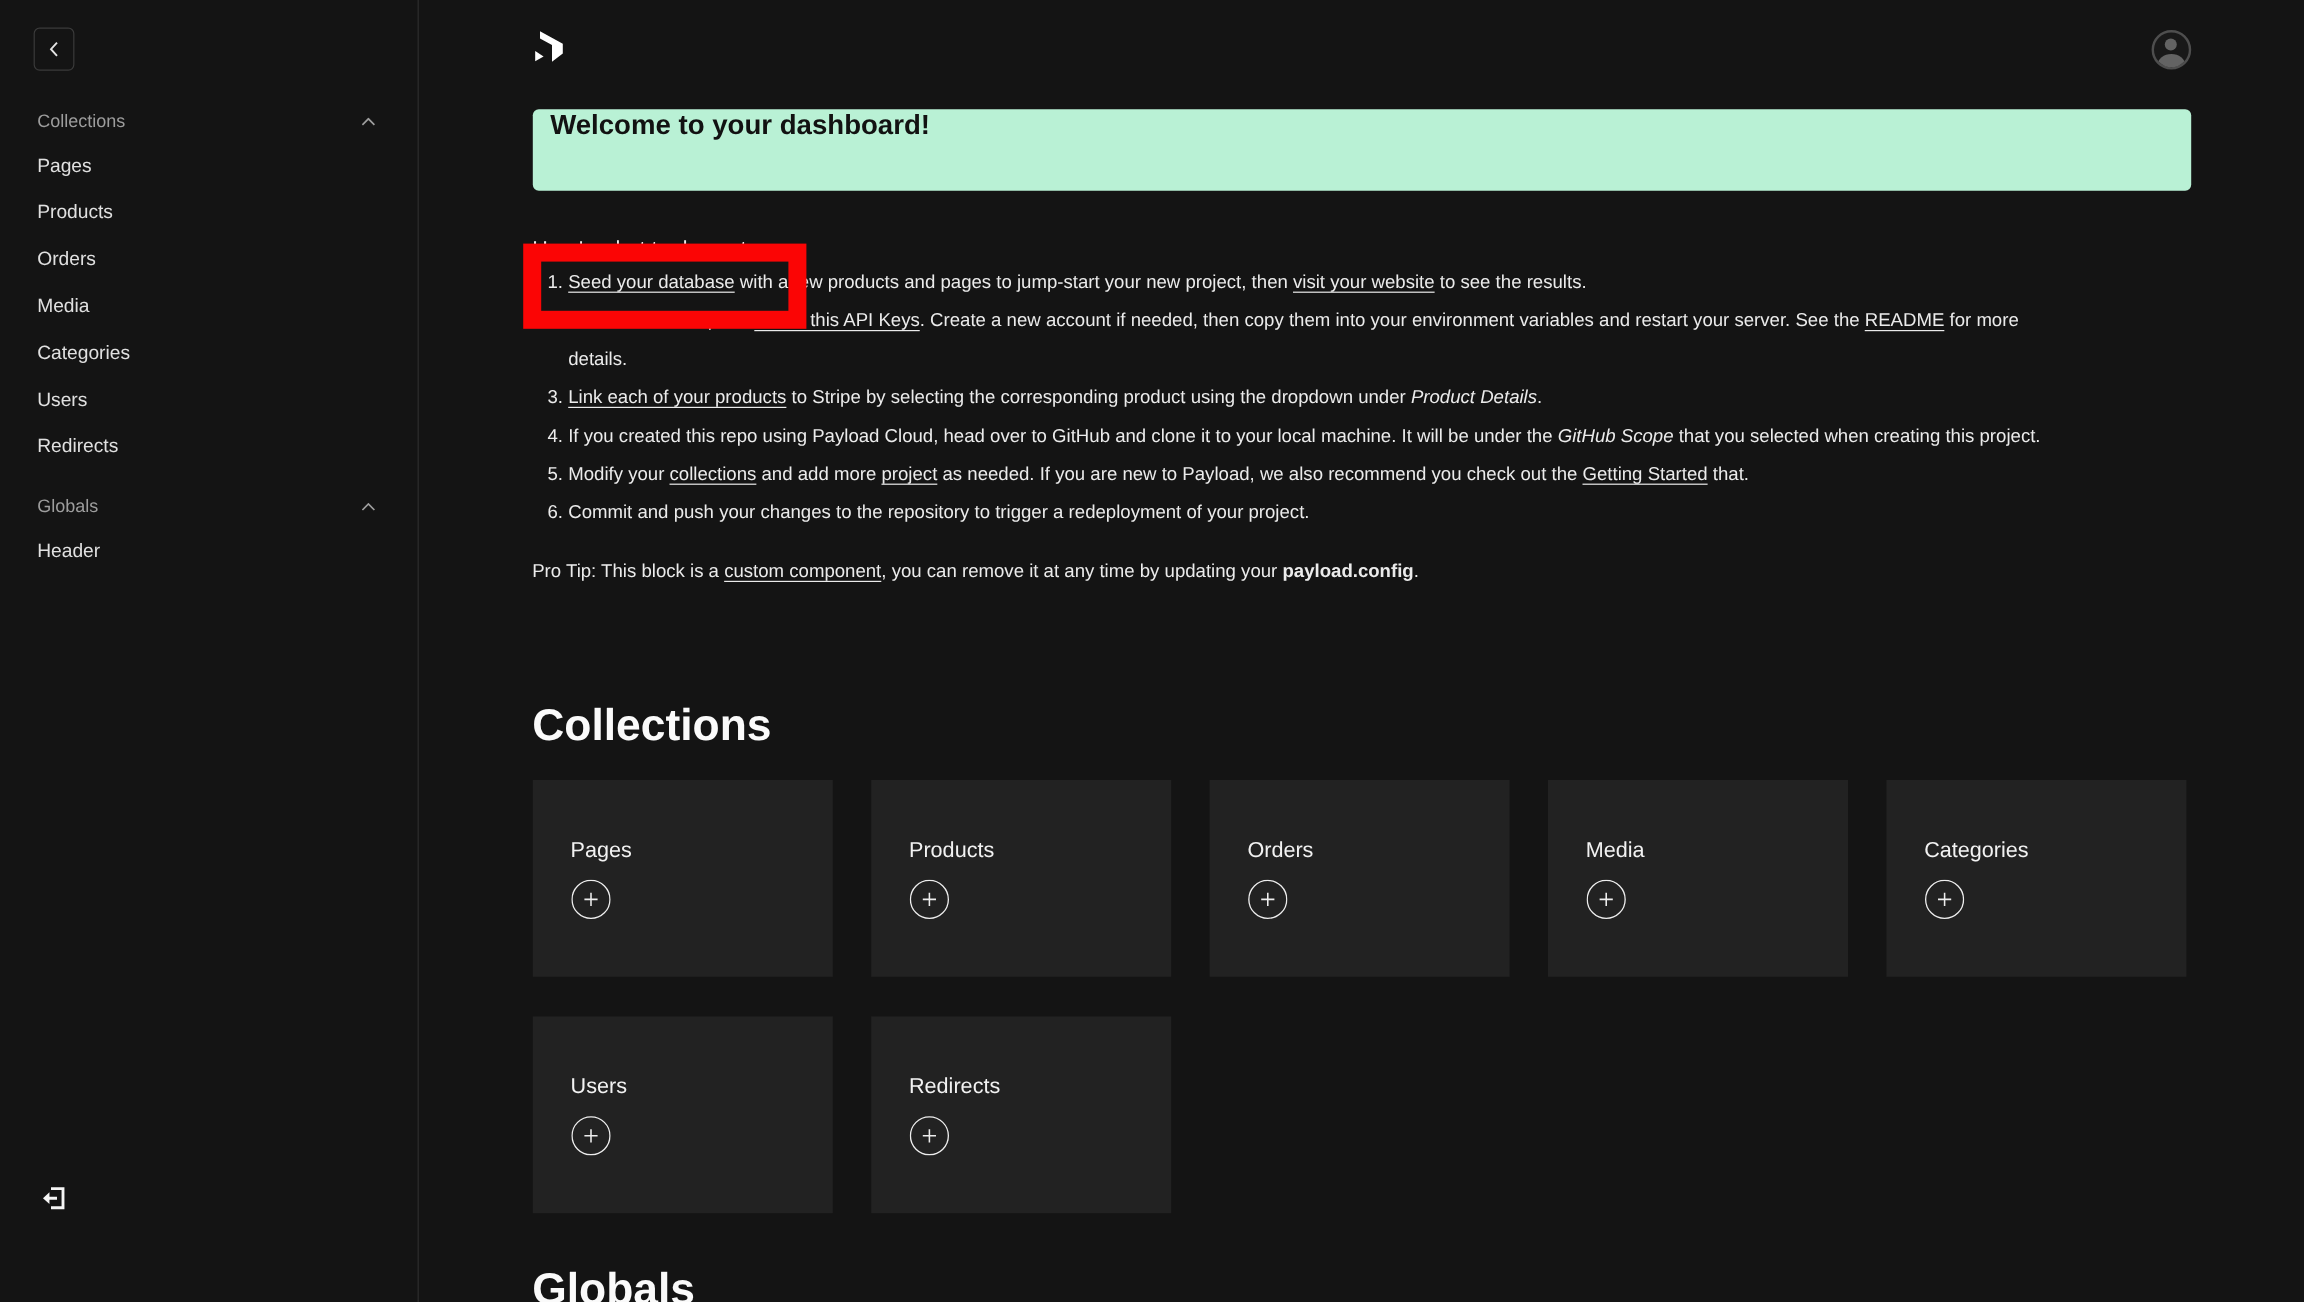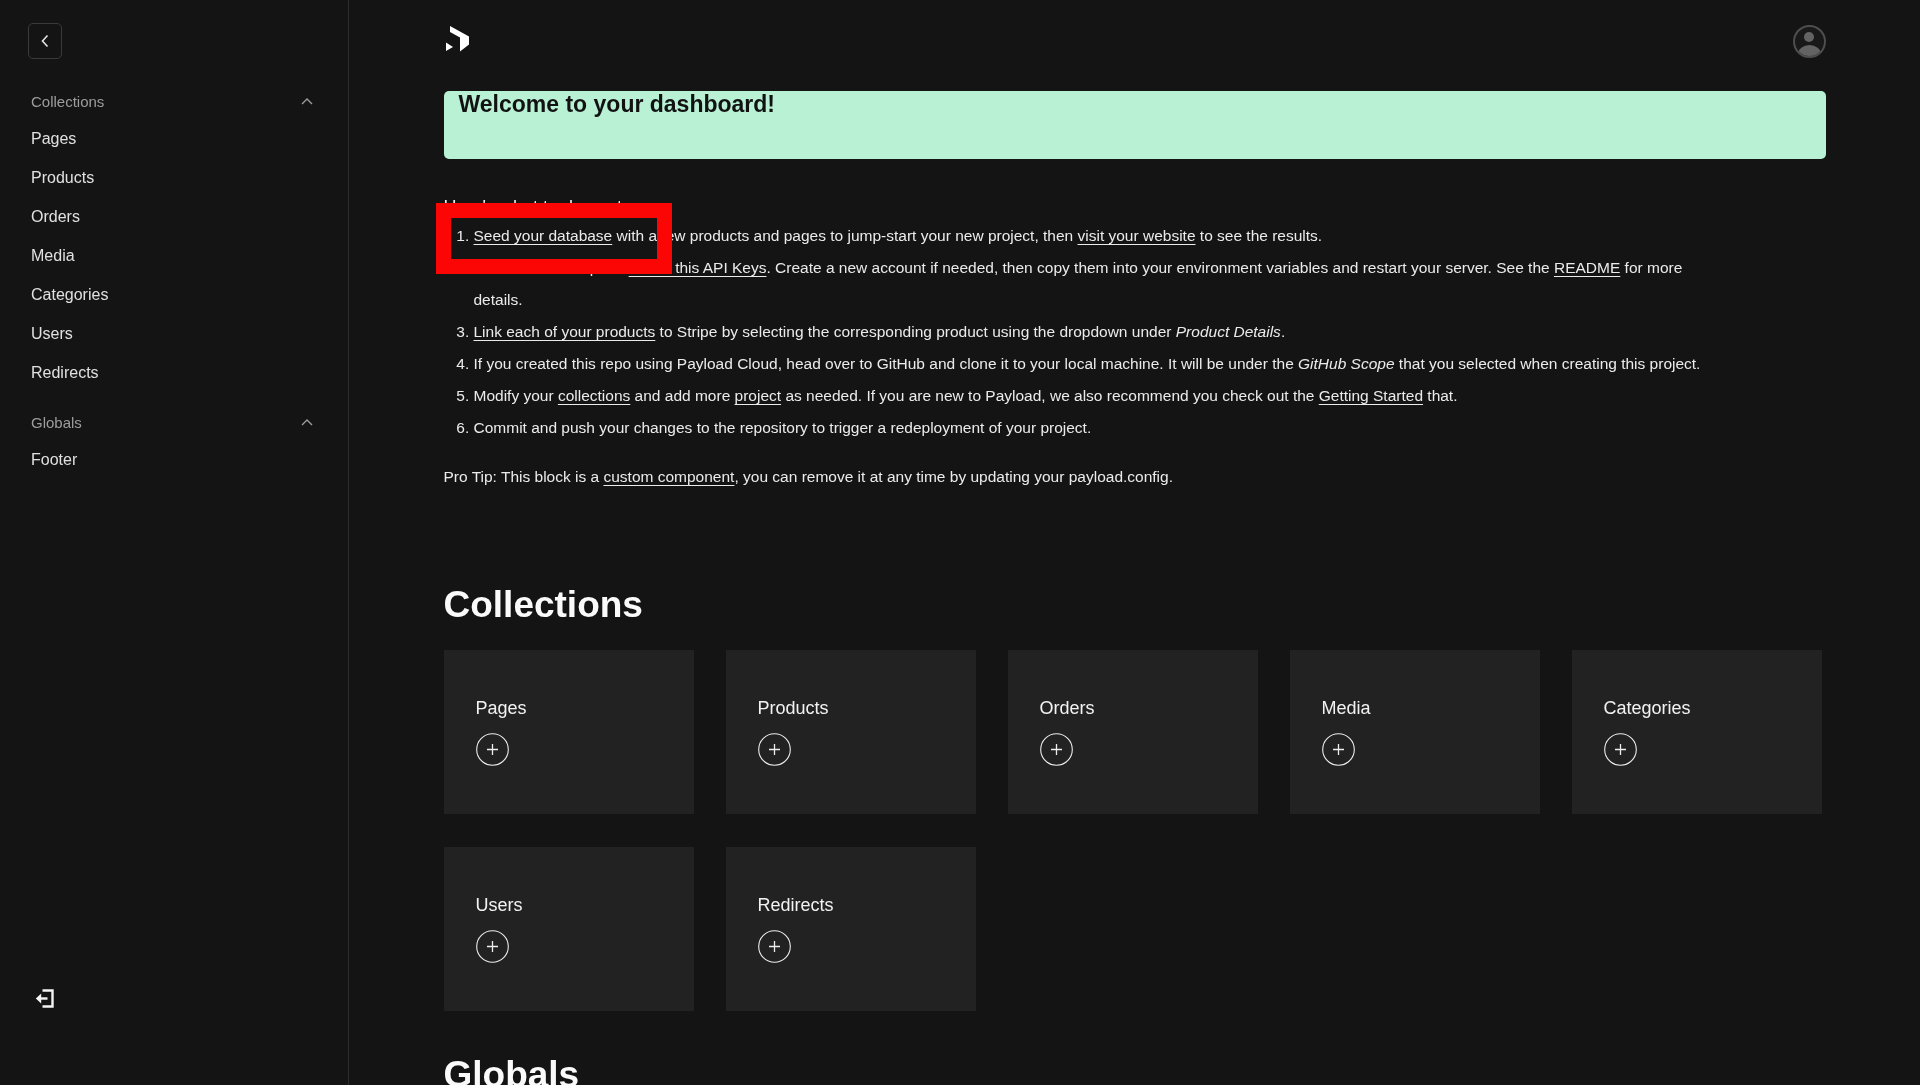--- a/index.html
+++ b/index.html
@@ -82,21 +82,21 @@
 
   .intro { margin: 35px 0 0; font-size: 18px; line-height: 26px; }
   .todo {
     margin: 0; padding: 0 0 0 30px;
     font-size: 15.5px; line-height: 32px;
   }
   .todo li { padding: 0; }
   .protip { margin: 20px 0 0; font-size: 15.5px; line-height: 26px; }
 
   a.ilink { color: inherit; text-decoration: underline; text-underline-offset: 3px; text-decoration-thickness: 1px; }
-  strong { font-weight: 400; }
+  strong { font-weight: 700; }
 
   .section-h { margin: 90px 0 0; font-size: 37px; font-weight: 700; line-height: 50px; color: #fafafa; }
   .globals-h { margin-top: 39px; }
 
   .cards { margin-top: 20px; display: flex; flex-wrap: wrap; gap: 33px 32px; width: 1382px; }
   .card {
     width: 250px; height: 164px;
     background: #222222;
     padding: 48px 0 0 32px;
     cursor: pointer;
@@ -139,21 +139,21 @@
           <a class="nav-item" href="#">Users</a>
           <a class="nav-item" href="#">Redirects</a>
         </div>
         <div class="nav-group">
           <button class="nav-label">
             <span>Globals</span>
             <svg width="12" height="7" viewBox="0 0 12 7">
               <path d="M1 6 L6 1 L11 6" fill="none" stroke="#9d9d9d" stroke-width="1.4"></path>
             </svg>
           </button>
-          <a class="nav-item" href="#">Footer</a>
+          <a class="nav-item" href="#">Header</a>
         </div>
       </nav>
     <button class="logout">
       <svg width="24" height="25" viewBox="0 0 24 25">
         <path d="M9.5 4.5 H19.5 V20.5 H9.5" fill="none" stroke="#f5f5f5" stroke-width="2.4"></path>
         <path d="M14.5 12.5 H6.5" stroke="#f5f5f5" stroke-width="2.4"></path>
         <path d="M8.2 7.6 L2.8 12.5 L8.2 17.4 Z" fill="#f5f5f5"></path>
       </svg>
     </button>
   </aside>

